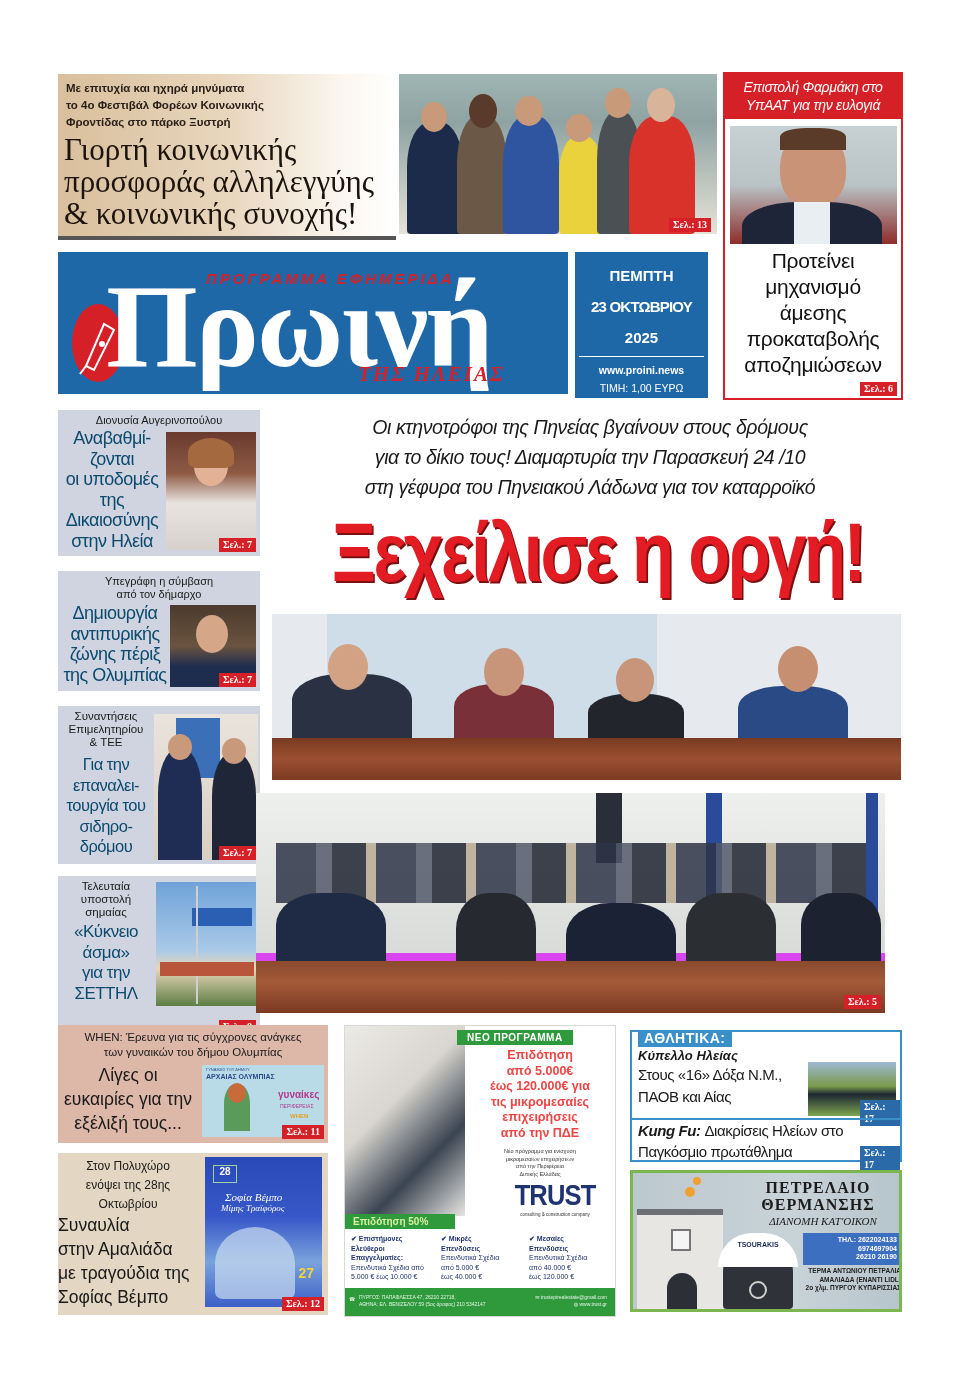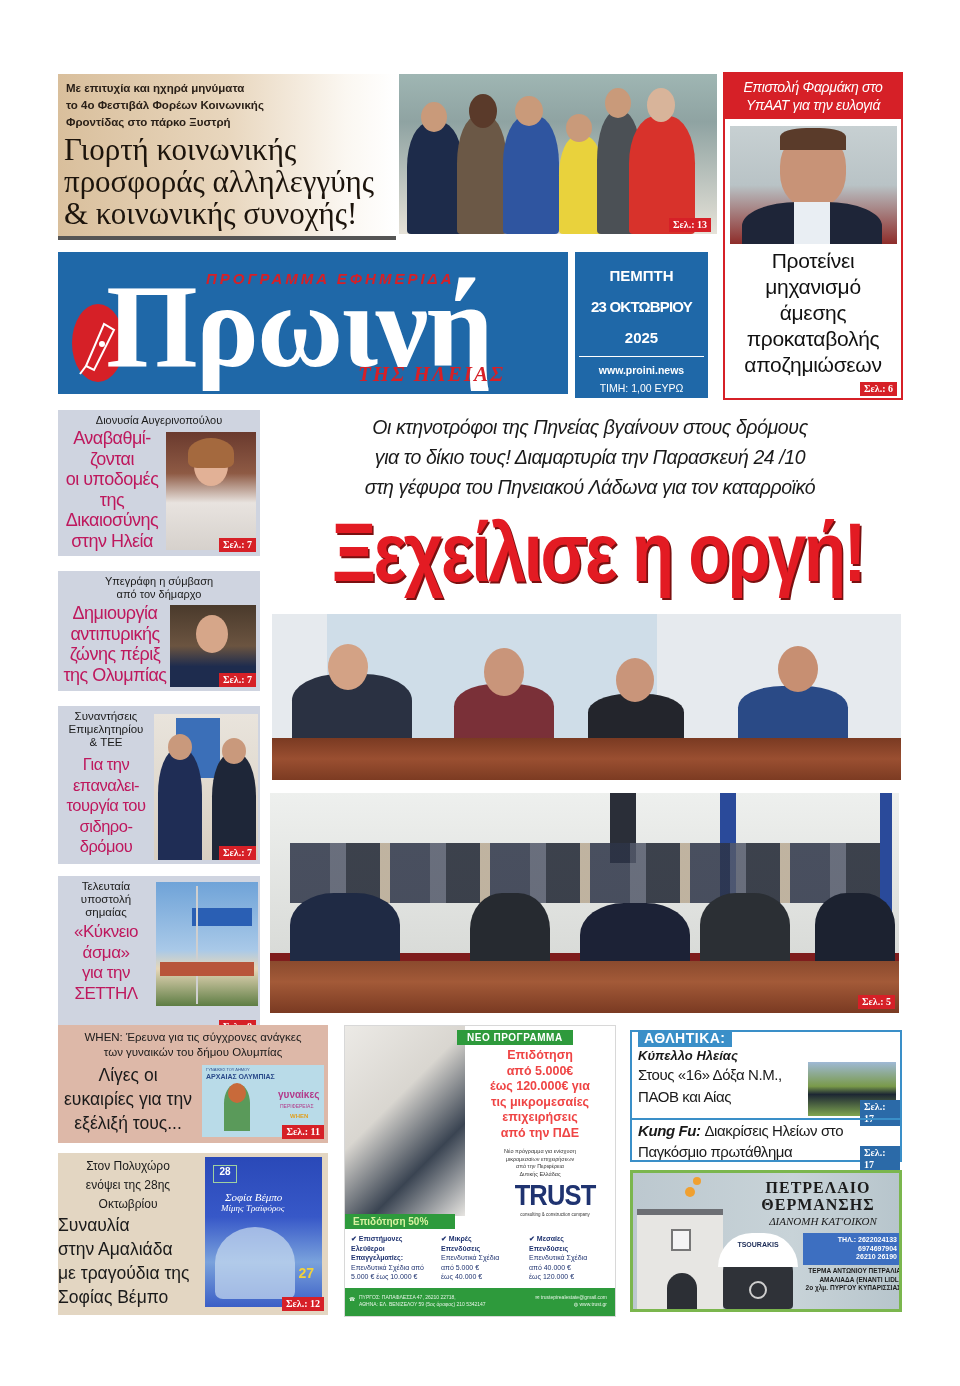--- a/index.html
+++ b/index.html
@@ -39,28 +39,28 @@
   .datebox .d1 { font-size: 15px; font-weight: bold; margin-top: 14px; line-height: 20px; }
   .datebox .d2 { font-size: 15px; font-weight: bold; margin-top: 11px; line-height: 20px; letter-spacing: -0.8px; }
   .datebox .d3 { font-size: 15px; font-weight: bold; margin-top: 11px; line-height: 20px; }
   .datebox .rule { width: 94%; height: 1px; background: #fff; margin: 8px auto 6px; }
   .datebox .web { font-size: 10.5px; font-weight: bold; line-height: 14px; }
   .datebox .price { font-family: Liberation Sans, sans-serif; font-size: 10.5px; margin-top: 4px; line-height: 14px; }
 
   
   .sidebox { position: absolute; left: 58px; width: 202px; background: #cfd4e0; }
   .sidebox .kick { position: absolute; text-align: center; font-size: 11px; line-height: 13px; color: #1a1a1a; }
-  .sidebox .hl { position: absolute; text-align: center; font-size: 18px; line-height: 20.5px; color: #be185d; letter-spacing: -0.5px; }
+  .sidebox .hl { position: absolute; text-align: center; font-size: 18px; line-height: 20.5px; color: #0c4a6e; letter-spacing: -0.5px; }
   .sidebox .img { position: absolute; overflow: hidden; }
 
   
   .deck { left: 275px; top: 412px; width: 630px; text-align: center; font-style: italic; font-size: 19.5px; line-height: 30px; color: #1a1a1a; letter-spacing: -0.4px; }
   .main-hl { left: 275px; top: 500px; width: 630px; text-align: center; font-family: "Liberation Sans", sans-serif; font-weight: bold; font-size: 84px; line-height: 104px; color: #e31b23; letter-spacing: -3px; transform: scaleX(0.82); transform-origin: center; text-shadow: 2px 2px 0 #7a1010; white-space: nowrap; }
   .main-photo1 { left: 272px; top: 614px; width: 629px; height: 166px; background: #e6eaee; }
-  .main-photo2 { left: 270px; top: 793px; width: 629px; height: 220px; background: #7f1d1d; }
+  .main-photo2 { left: 256px; top: 793px; width: 629px; height: 220px; background: #d946ef; }
 
   
   .pinkbox { left: 58px; top: 1025px; width: 270px; height: 118px; background: #ddb8a8; }
   .pinkbox .kick { position: absolute; left: 0; top: 5px; width: 100%; text-align: center; font-size: 11.5px; line-height: 15px; }
   .pinkbox .hl { position: absolute; left: 4px; top: 38px; width: 132px; text-align: center; font-size: 17.5px; line-height: 24px; }
   .pinkbox .img { position: absolute; left: 144px; top: 40px; width: 122px; height: 72px; background: #b9dbe8; }
 
   .beigebox { left: 58px; top: 1153px; width: 270px; height: 162px; background: #e3d6c2; }
   .beigebox .kick { position: absolute; left: 4px; top: 4px; width: 132px; text-align: center; font-size: 12px; line-height: 19px; }
   .beigebox .hl { position: absolute; left: 0; top: 60px; width: 140px; text-align: left; font-size: 17.5px; line-height: 24px; }

